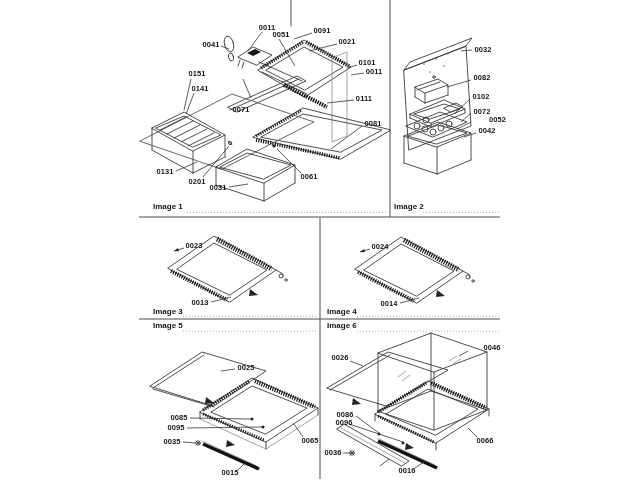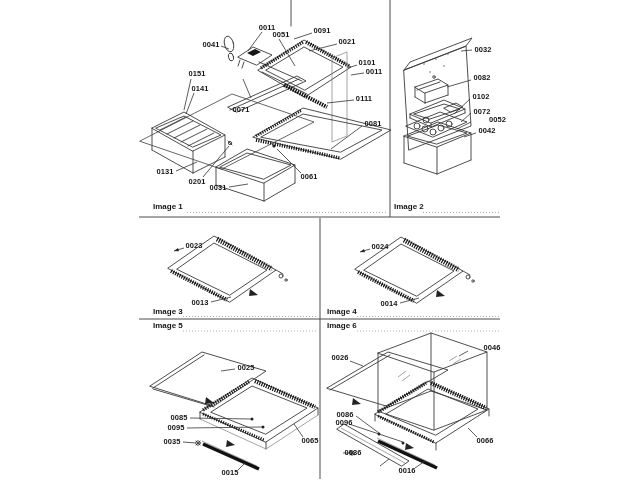--- a/index.html
+++ b/index.html
@@ -322,18 +322,18 @@
       <span class="callout" style="left: 179px; top: 418px;">0085</span>
       <span class="callout" style="left: 176px; top: 428px;">0095</span>
       <span class="callout" style="left: 172px; top: 442px;">0035</span>
       <span class="callout" style="left: 310px; top: 441px; text-align: right;">0065</span>
       <span class="callout" style="left: 230px; top: 473px;">0015</span>
       <span class="panel-label" style="left: 327px; top: 322px;">Image 6</span>
       <span class="callout" style="left: 340px; top: 358px;">0026</span>
       <span class="callout" style="left: 478px; top: 348px; margin-left: 14px;">0046</span>
       <span class="callout" style="left: 345px; top: 415px;">0086</span>
       <span class="callout" style="left: 344px; top: 423px;">0096</span>
-      <span class="callout" style="left: 333px; top: 453px; margin-left: 20px;">0036</span>
+      <span class="callout" style="left: 333px; top: 453px;">0036</span>
       <span class="callout" style="left: 372px; top: 469px; margin-top: 46px;">0078</span>
       <span class="callout" style="left: 407px; top: 471px;">0016</span>
       <span class="callout" style="left: 485px; top: 441px;">0066</span>
     </div>
 </div>
 
 </body></html>

